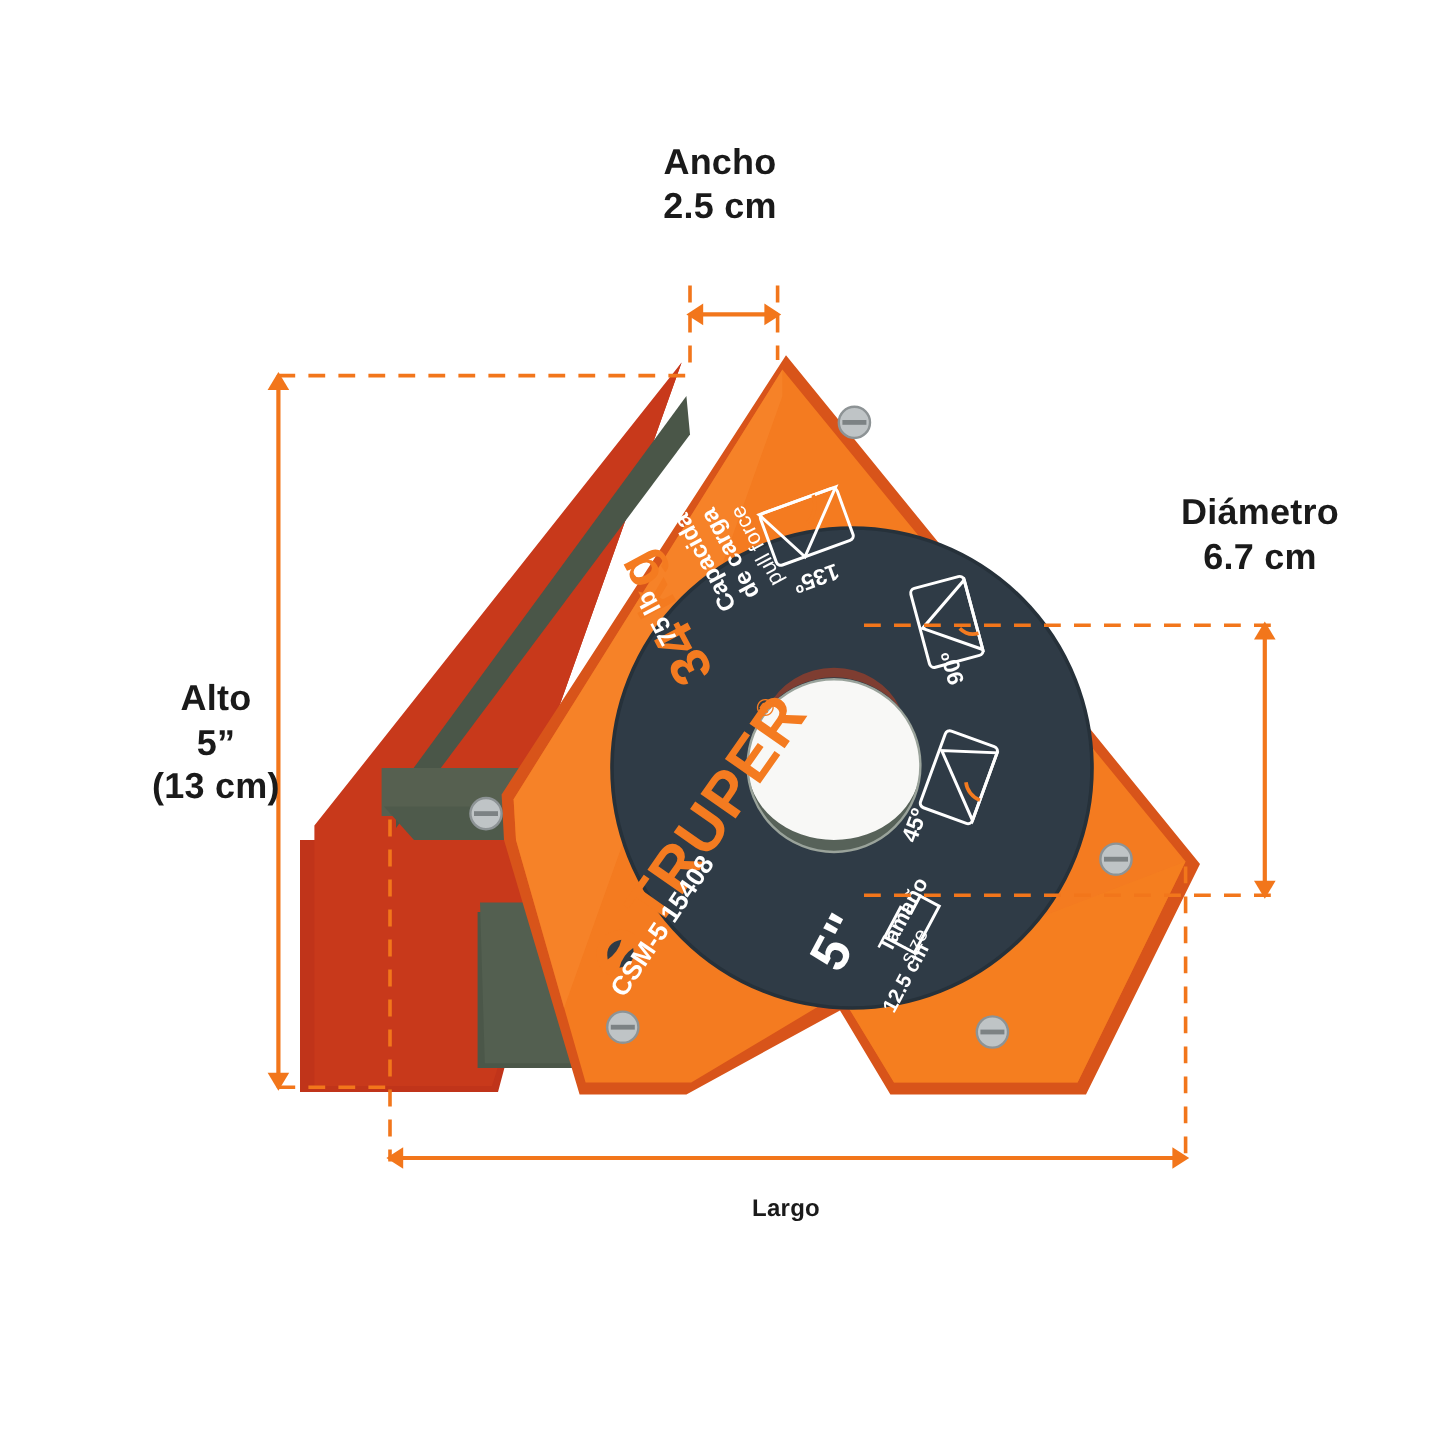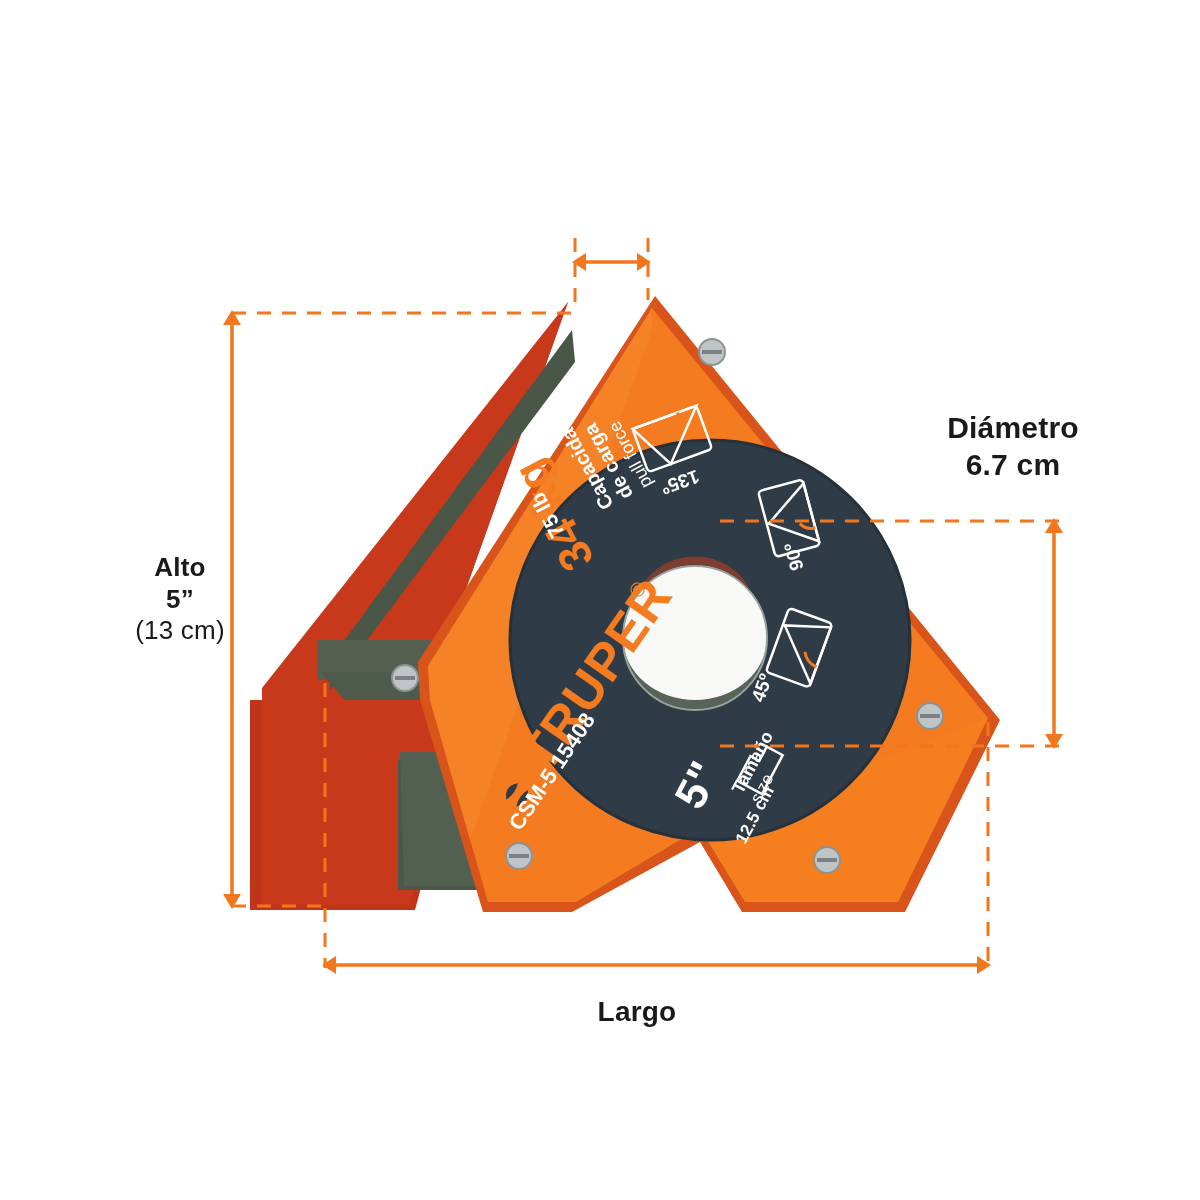--- a/index.html
+++ b/index.html
@@ -9,24 +9,24 @@
     position:relative;overflow:hidden;
   }
   .stage{position:absolute;left:0;top:0;width:1200px;height:1200px;}
   .label{
     position:absolute;color:#1a1a1a;text-align:center;
     font-weight:bold;line-height:1.22;letter-spacing:0.2px;
   }
   .label .ln{display:block;}
   
   #label-ancho{left:435px;top:118px;width:330px;font-size:30px;}
-  #label-diametro{left:868px;top:410px;width:290px;font-size:30px;}
-  #label-alto{left:55px;top:552px;width:250px;font-size:26px;}
-  #label-largo{left:472px;top:995px;width:330px;font-size:28px;}
-  #label-alto .sub{font-weight:normal;}
+  #label-diametro{left:905px;top:410px;width:290px;font-size:30px;}
+  #label-alto{left:55px;top:565px;width:250px;font-size:30px;}
+  #label-largo{left:490px;top:995px;width:330px;font-size:20px;}
+  #label-alto .sub{font-weight:bold;}
   svg{position:absolute;left:0;top:0;}
 </style>
 </head>
 <body>
 
 <div class="stage">
 
   <svg width="1200" height="1200" viewBox="0 0 1200 1200">
     <defs>
       <clipPath id="arrowClip">
@@ -188,20 +188,24 @@
       <path d="M1045,734 L1054,749 L1063,734 Z" fill="#F2761B" stroke="none"></path>
 
       <line x1="325" y1="683" x2="325" y2="968" stroke-width="3" stroke-dasharray="14 11"></line>
       <line x1="988" y1="722" x2="988" y2="968" stroke-width="3" stroke-dasharray="14 11"></line>
       <line x1="325" y1="965" x2="988" y2="965" stroke-width="3.5"></line>
       <path d="M336,956 L322,965 L336,974 Z" fill="#F2761B" stroke="none"></path>
       <path d="M977,956 L991,965 L977,974 Z" fill="#F2761B" stroke="none"></path>
     </g>
   </svg>
 
+  <div class="label" id="label-ancho">
+    <span class="ln">Ancho</span>
+    <span class="ln">2.5 cm</span>
+  </div>
 
   <div class="label" id="label-diametro">
     <span class="ln">Diámetro</span>
     <span class="ln">6.7 cm</span>
   </div>
 
   <div class="label" id="label-alto">
     <span class="ln">Alto</span>
     <span class="ln">5”</span>
     <span class="ln sub">(13 cm)</span>

